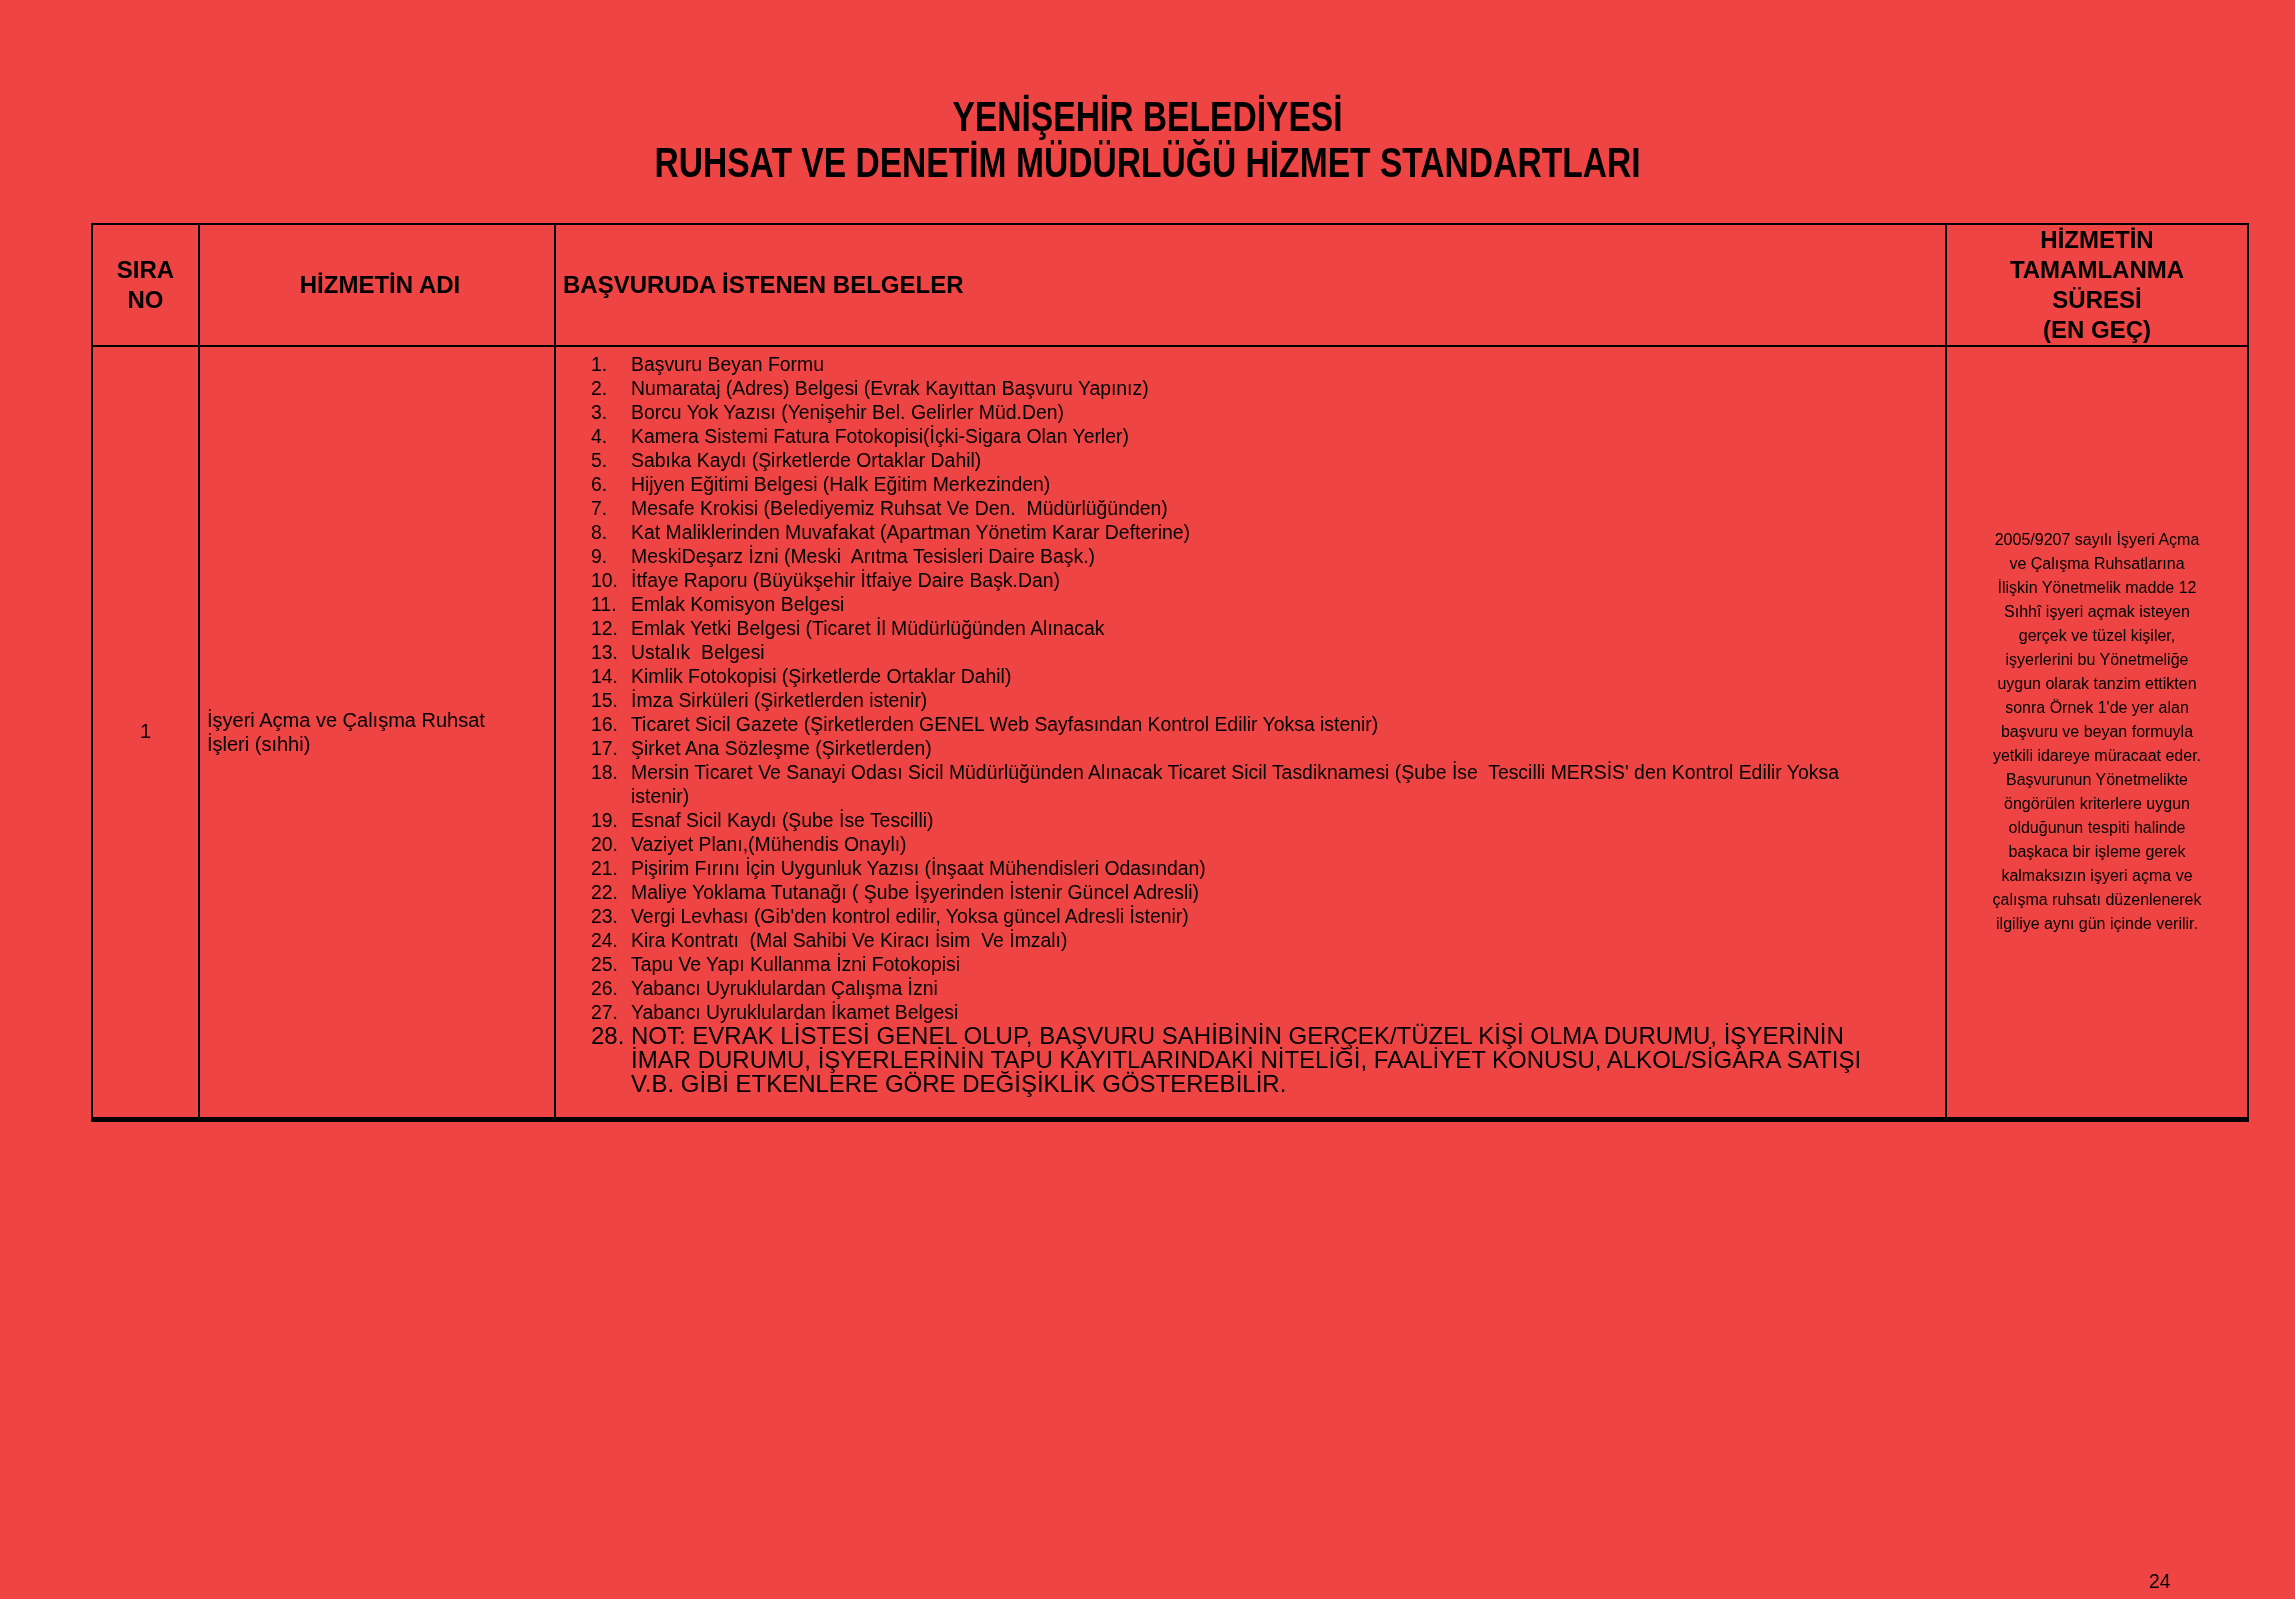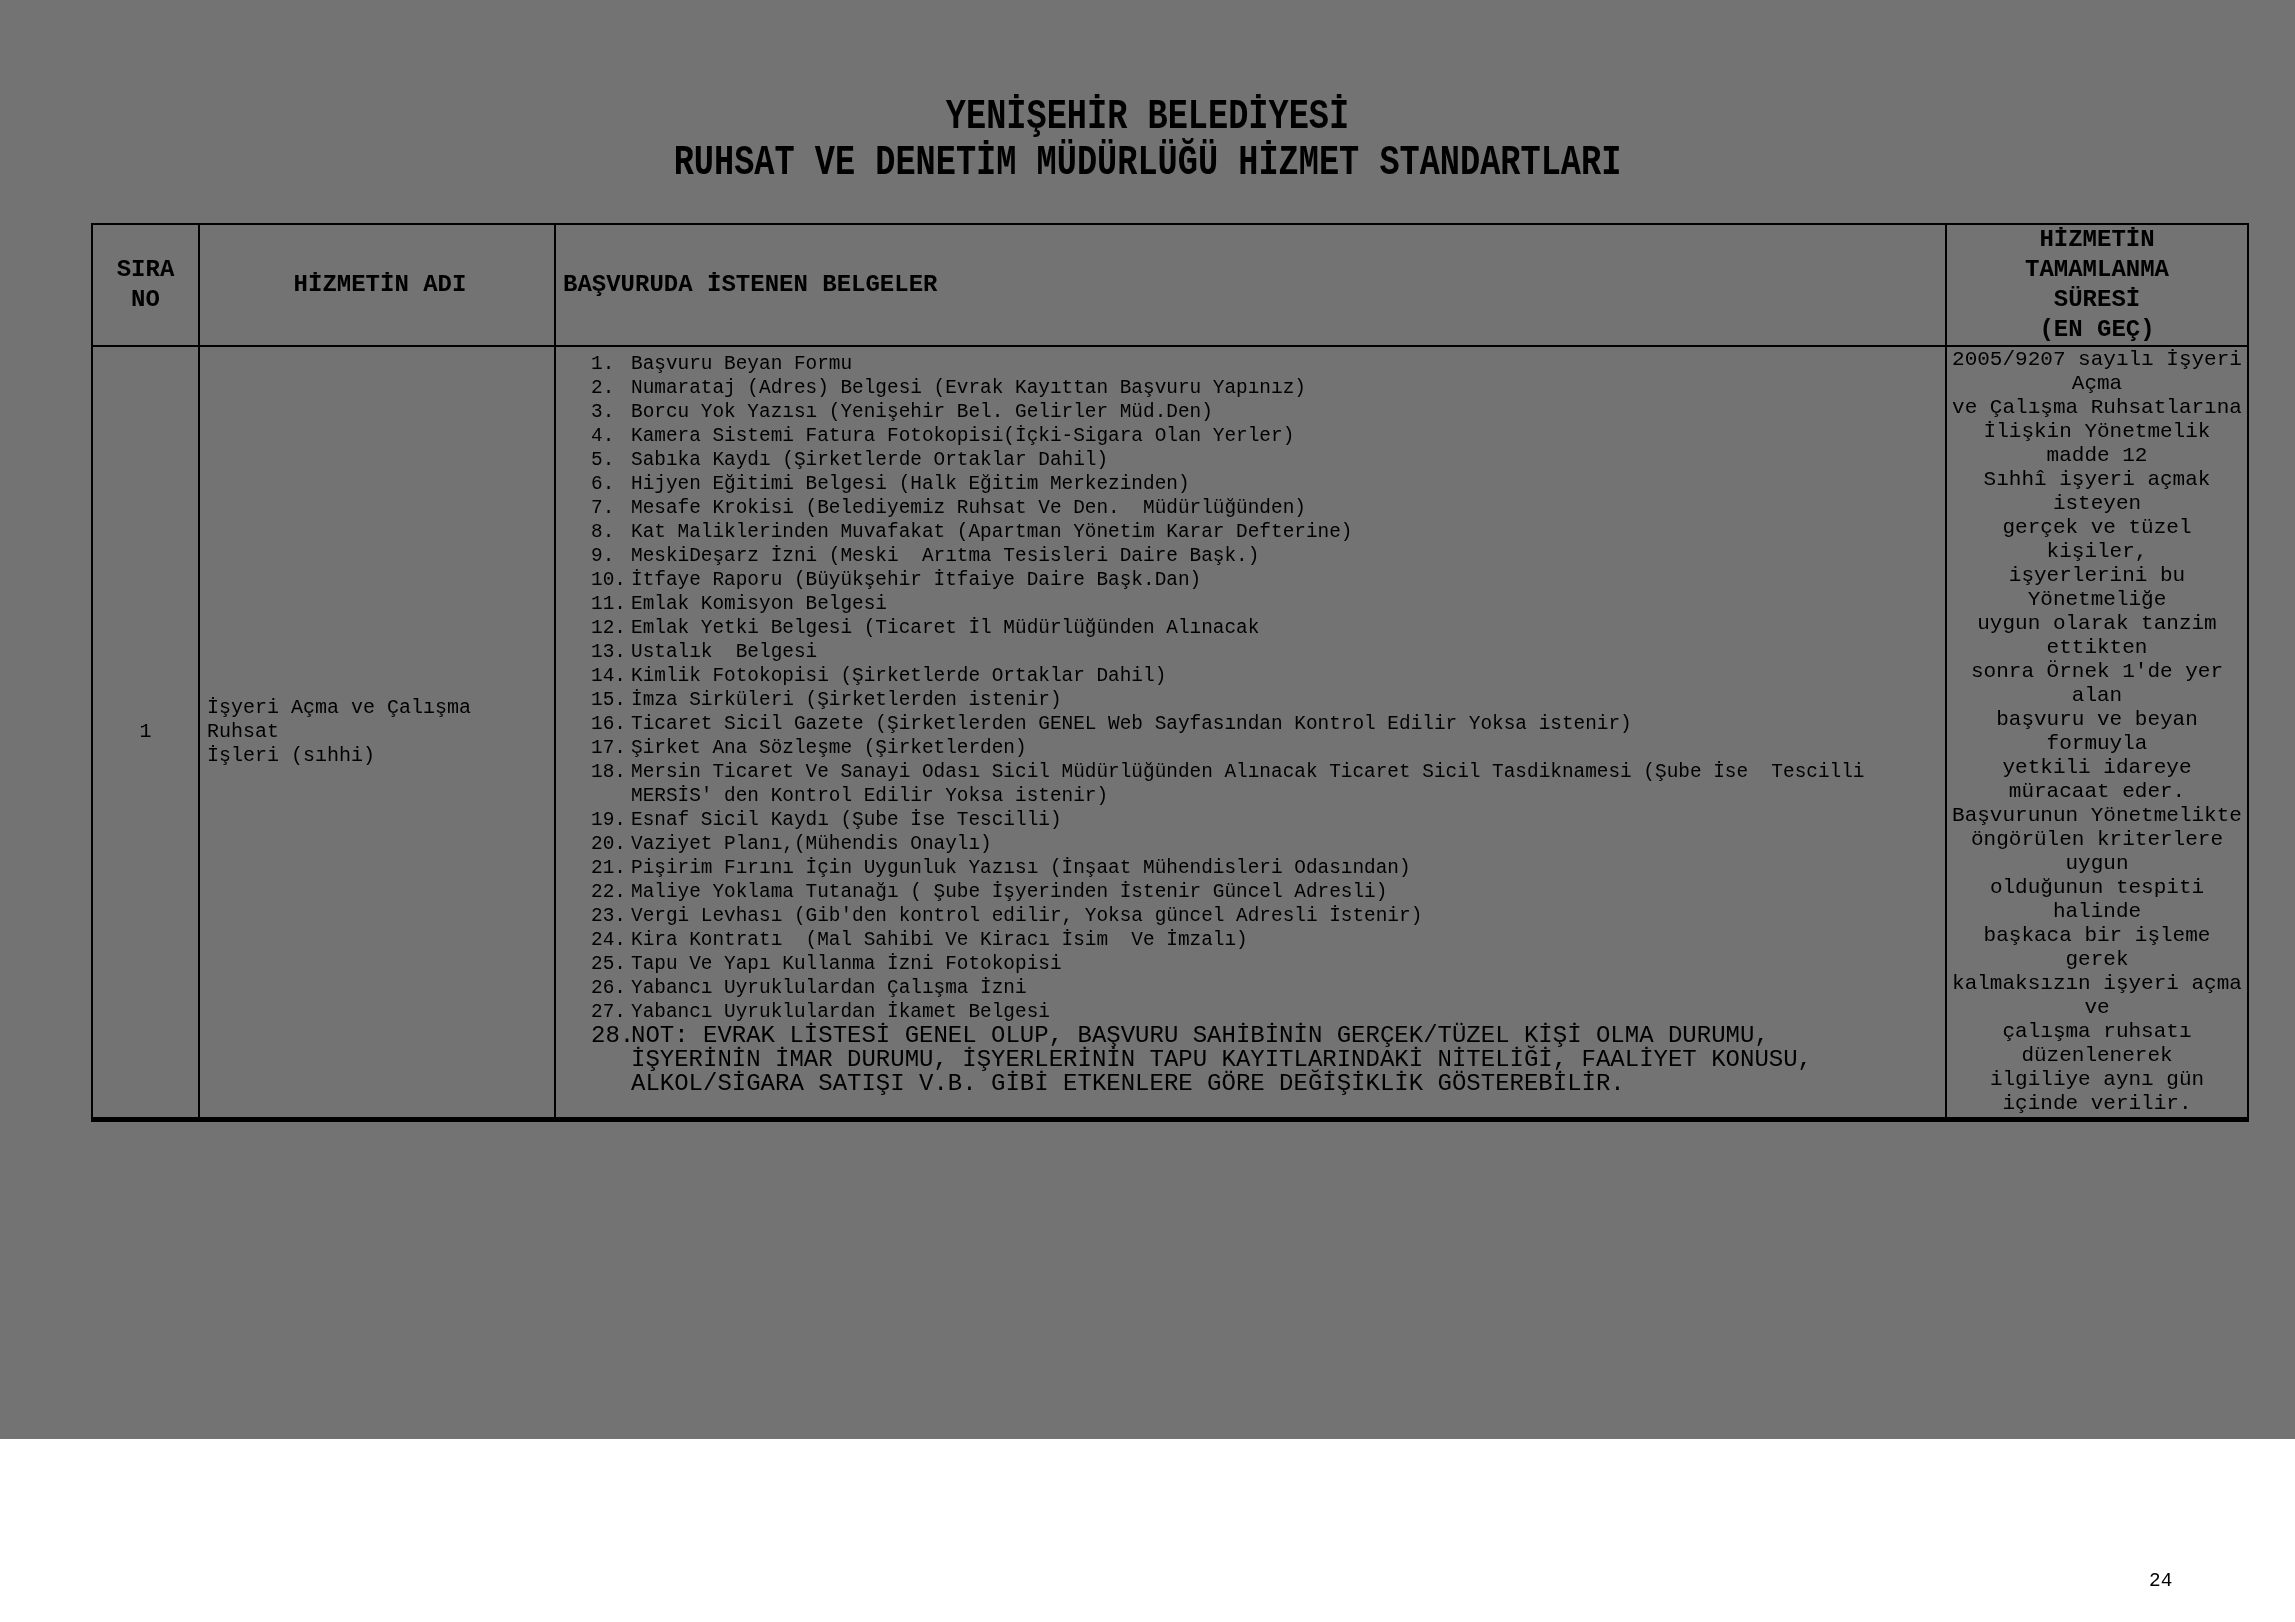--- a/index.html
+++ b/index.html
@@ -1,23 +1,23 @@
 <!DOCTYPE html>
 <html style="font-size:11px"><head>
 <meta charset="utf-8">
 <style>
   html, body { margin: 0; padding: 0; background: #ffffff; }
   body { width: 2295px; height: 1623px; overflow: hidden; }
   .page {
     position: relative;
     width: 2295px;
-    height: 1439px;
-    background: #737373;
+    height: 1599px;
+    background: #ef4444;
     color: #000000;
-    font-family: Liberation Mono, monospace;
+    font-family: Liberation Sans, sans-serif;
   }
 
   
   .title-block {
     position: absolute;
     top: 94px;
     left: 0;
     width: 100%;
     text-align: center;
     font-weight: bold;
@@ -74,21 +74,21 @@
     white-space: pre-line;
   }
   td.c-belgeler {
     vertical-align: top;
     padding: 4.9px 49px 0 35px;
     font-size: 19.4px;
     line-height: 24px;
   }
   td.c-sure {
     text-align: center;
-    font-size: 21px;
+    font-size: 16px;
     line-height: 24px;
     white-space: pre-line;
     padding: 0 2.1px;
   }
 
   
   .doc-item {
     padding-left: 40px;
     text-indent: -40px;
     white-space: pre-wrap;

